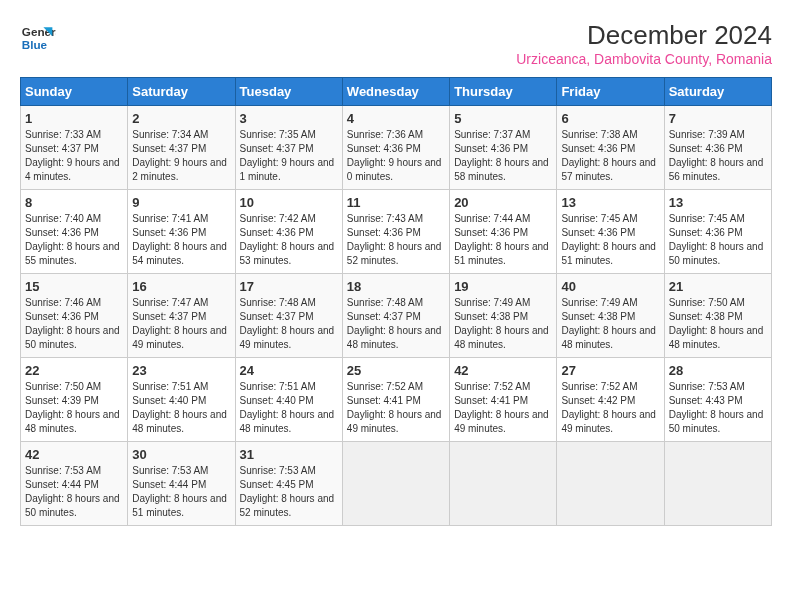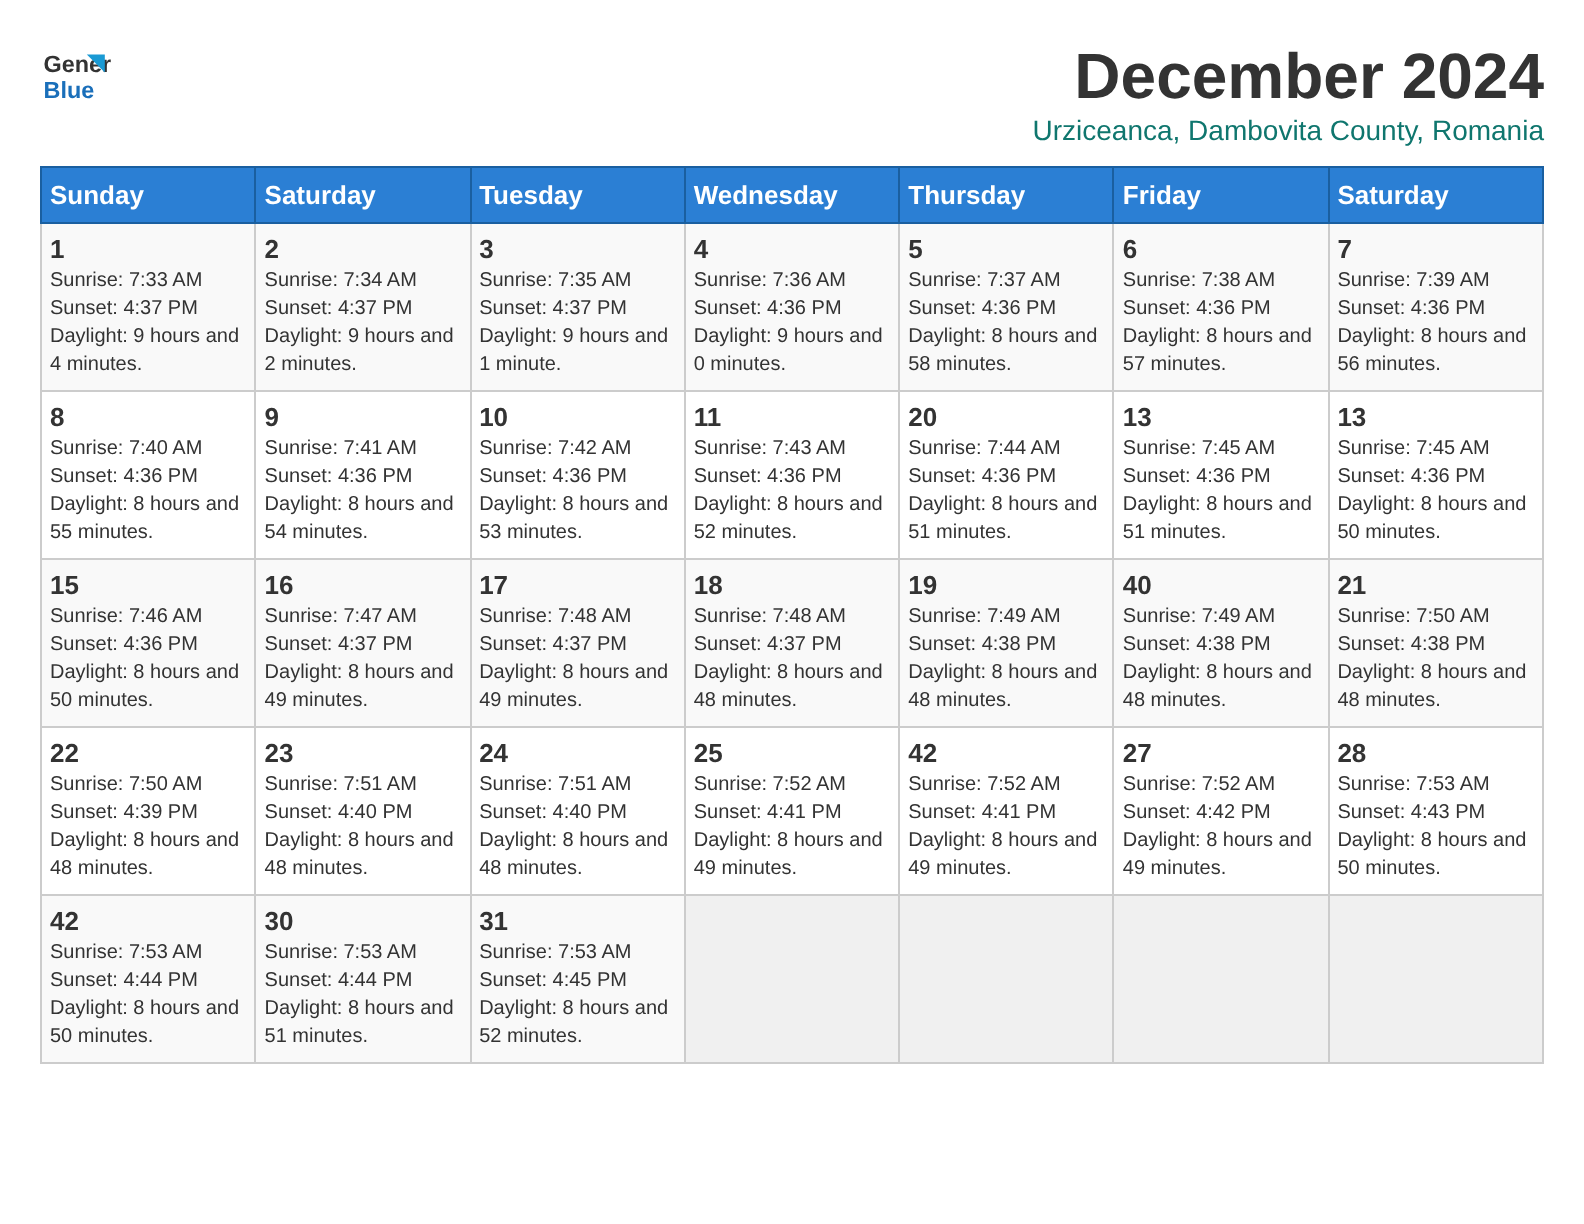--- a/index.html
+++ b/index.html
@@ -22,28 +22,28 @@
       gap: 4px;
     }
     .logo-icon {
       width: 36px;
       height: 36px;
     }
     .title-block {
       text-align: right;
     }
     .title-block h1 {
-      font-size: 32px;
-      font-weight: bold;
+      font-size: 26px;
+      font-weight: normal;
       color: #333;
     }
     .title-block h2 {
       font-size: 14px;
       font-weight: normal;
-      color: #0f766e;
+      color: #ec4899;
       text-align: center;
     }
     .calendar {
       width: 100%;
       border-collapse: collapse;
       font-size: 11px;
     }
     .calendar thead tr th {
       background-color: #2b7fd4;
       color: #fff;

